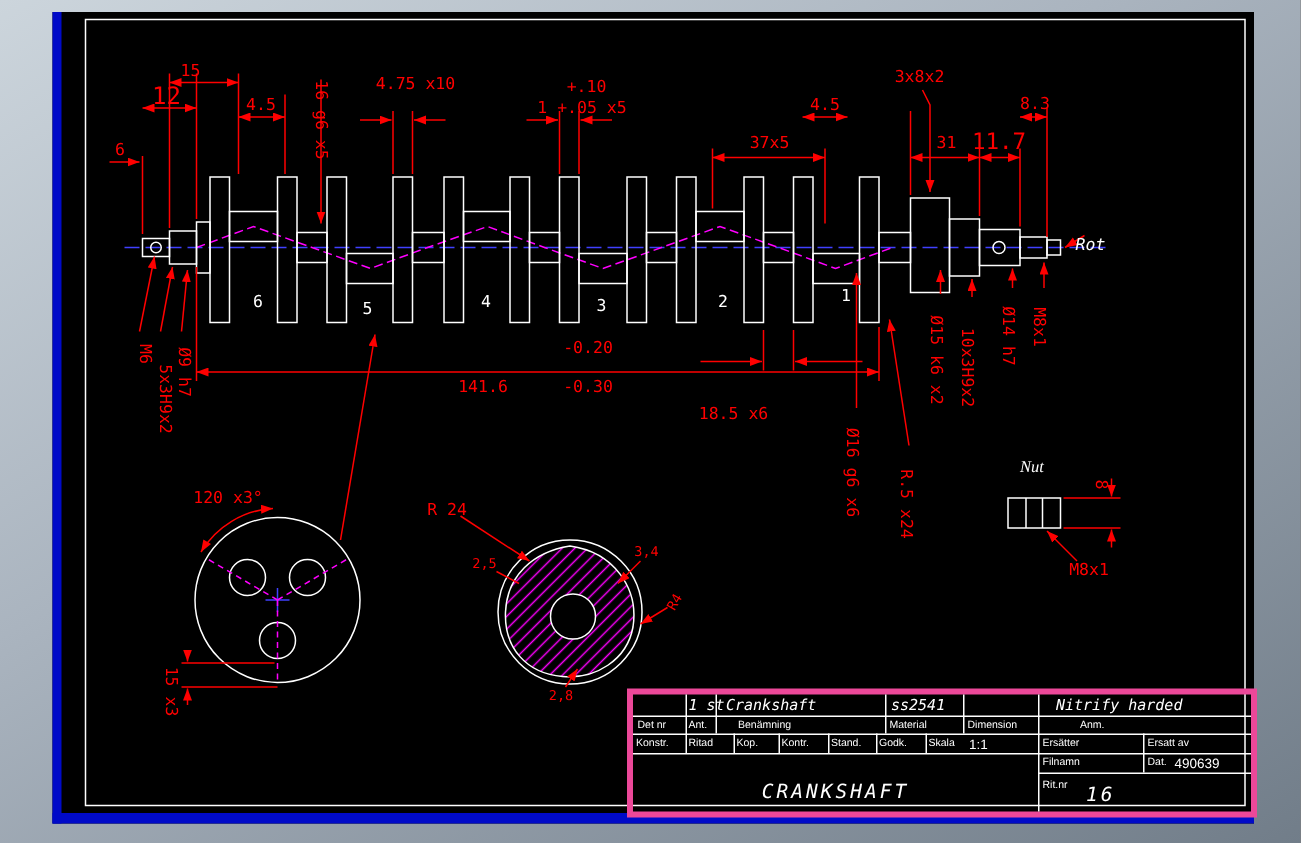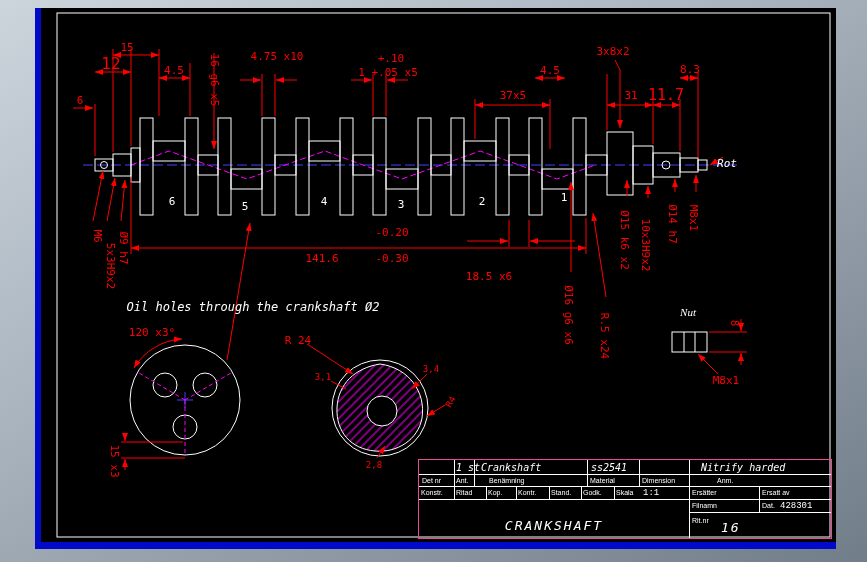--- a/index.html
+++ b/index.html
@@ -7,25 +7,25 @@
     width:867px;height:562px;overflow:hidden;
     background:linear-gradient(150deg,#ccd5dc 0%,#aab4bf 40%,#717d89 100%);
     font-family:"DejaVu Sans Mono",monospace;
   }
   #viewport{position:absolute;left:35px;top:8px;width:801px;height:541px;background:#000}
   .accent-v{position:absolute;left:0;top:0;width:6px;height:100%;background:#000ac8}
   .accent-h{position:absolute;left:0;bottom:0;width:100%;height:7px;background:#000ac8}
   #linework{position:absolute;left:0;top:0}
   #annotations{position:absolute;left:0;top:0;width:801px;height:541px;pointer-events:none}
   .lbl{position:absolute;white-space:nowrap;line-height:1;font-family:"DejaVu Sans Mono",monospace}
-  .tblock{position:absolute;border:1px solid #ec4899;box-sizing:content-box}
+  .tblock{position:absolute;border:4px solid #ec4899;box-sizing:content-box}
   .hl{position:absolute;height:1px;background:#fff}
   .vl{position:absolute;width:1px;background:#fff}
   .tb-s{position:absolute;font-size:7px;color:#fff;font-family:"Liberation Sans",sans-serif;white-space:nowrap}
-  .tb-s2{position:absolute;font-size:9px;color:#fff;font-family:Liberation Mono, monospace;white-space:nowrap}
+  .tb-s2{position:absolute;font-size:9px;color:#fff;font-family:Liberation Sans, sans-serif;white-space:nowrap}
   .tb-m{position:absolute;font-size:10px;color:#fff;font-style:italic;white-space:nowrap}
   .tb-l{position:absolute;font-size:13px;color:#fff;font-style:italic;letter-spacing:2px;white-space:nowrap}
 </style>
 </head>
 <body>
 
 <div id="viewport">
   <div class="accent-v"></div>
   <div class="accent-h"></div>
 
@@ -214,25 +214,24 @@
       <span class="lbl" style="left: 454px; top: 224px; color: rgb(255, 0, 0); font-size: 11px; transform: translate(-50%, -50%); margin-top: 44px;">18.5 x6</span>
       <span class="lbl" style="left: 62px; top: 228px; color: rgb(255, 0, 0); font-size: 11px; transform: translate(-50%, -50%) rotate(90deg);">M6</span>
       <span class="lbl" style="left: 75px; top: 258px; color: rgb(255, 0, 0); font-size: 11px; transform: translate(-50%, -50%) rotate(90deg);">5x3H9x2</span>
       <span class="lbl" style="left: 88px; top: 240px; color: rgb(255, 0, 0); font-size: 11px; transform: translate(-50%, -50%) rotate(90deg);">Ø9 h7</span>
       <span class="lbl" style="left: 533px; top: 307px; color: rgb(255, 0, 0); font-size: 11px; transform: translate(-50%, -50%) rotate(90deg);">Ø16 g6 x6</span>
       <span class="lbl" style="left: 569px; top: 328px; color: rgb(255, 0, 0); font-size: 11px; transform: translate(-50%, -50%) rotate(90deg);">R.5 x24</span>
       <span class="lbl" style="left: 589px; top: 232px; color: rgb(255, 0, 0); font-size: 11px; transform: translate(-50%, -50%) rotate(90deg);">Ø15 k6 x2</span>
       <span class="lbl" style="left: 610px; top: 237px; color: rgb(255, 0, 0); font-size: 11px; transform: translate(-50%, -50%) rotate(90deg);">10x3H9x2</span>
       <span class="lbl" style="left: 637px; top: 216px; color: rgb(255, 0, 0); font-size: 11px; transform: translate(-50%, -50%) rotate(90deg);">Ø14 h7</span>
       <span class="lbl" style="left: 658px; top: 210px; color: rgb(255, 0, 0); font-size: 11px; transform: translate(-50%, -50%) rotate(90deg);">M8x1</span>
-      <span class="lbl" style="left: 218px; top: 299px; color: rgb(255, 255, 255); font-size: 12px; font-style: italic; transform: translate(-50%, -50%);">Oil holes through the crankshaft Ø2</span>
       <span class="lbl" style="left: 117px; top: 324px; color: rgb(255, 0, 0); font-size: 11px; transform: translate(-50%, -50%);">120 x3°</span>
       <span class="lbl" style="left: 79px; top: 453px; color: rgb(255, 0, 0); font-size: 11px; transform: translate(-50%, -50%) rotate(90deg);">15 x3</span>
       <span class="lbl" style="left: 263px; top: 332px; color: rgb(255, 0, 0); font-size: 11px; transform: translate(-50%, -50%);">R 24</span>
-      <span class="lbl" style="left: 288px; top: 369px; color: rgb(255, 0, 0); font-size: 9px; transform: translate(-50%, -50%);">3,1</span>
+      <span class="lbl" style="left: 288px; top: 369px; color: rgb(255, 0, 0); font-size: 9px; transform: translate(-50%, -50%);">2,5</span>
       <span class="lbl" style="left: 396px; top: 361px; color: rgb(255, 0, 0); font-size: 9px; transform: translate(-50%, -50%);">3,4</span>
       <span class="lbl" style="left: 416px; top: 394px; color: rgb(255, 0, 0); font-size: 9px; transform: translate(-50%, -50%) rotate(-60deg);">R4</span>
       <span class="lbl" style="left: 339px; top: 457px; color: rgb(255, 0, 0); font-size: 9px; transform: translate(-50%, -50%);">2,8</span>
       <span class="lbl" style="left: 653px; top: 304px; color: rgb(255, 255, 255); font-size: 11px; font-style: italic; transform: translate(-50%, -50%); font-family: Liberation Serif, serif;">Nut</span>
       <span class="lbl" style="left: 699px; top: 315px; color: rgb(255, 0, 0); font-size: 11px; transform: translate(-50%, -50%) rotate(90deg);">8</span>
       <span class="lbl" style="left: 691px; top: 372px; color: rgb(255, 0, 0); font-size: 11px; transform: translate(-50%, -50%);">M8x1</span>
     </div>
 
   <div class="tblock" style="left:383px;top:451px;width:412px;height:78px;">
     <div class="hl" style="top:14px;left:0;width:412px;"></div>
@@ -269,19 +268,19 @@
     <span class="tb-s" style="left:99px;top:29px;">Kontr.</span>
     <span class="tb-s" style="left:132px;top:29px;">Stand.</span>
     <span class="tb-s" style="left:164px;top:29px;">Godk.</span>
     <span class="tb-s" style="left:197px;top:29px;">Skala</span>
     <span class="tb-s2" style="left:224px;top:28px;">1:1</span>
     <span class="tb-s" style="left:273px;top:29px;">Ersätter</span>
     <span class="tb-s" style="left:343px;top:29px;">Ersatt av</span>
 
     <span class="tb-s" style="left:273px;top:42px;">Filnamn</span>
     <span class="tb-s" style="left:343px;top:42px;">Dat.</span>
-    <span class="tb-s2" style="left:361px;top:41px;">428301</span>
+    <span class="tb-s2" style="left:361px;top:41px;">490639</span>
 
     <span class="tb-l" style="left:0;top:58px;width:270px;text-align:center;">CRANKSHAFT</span>
     <span class="tb-s" style="left:273px;top:57px;">Rit.nr</span>
     <span class="tb-l" style="left:302px;top:60px;">16</span>
   </div>
 </div>
 
 </body></html>

